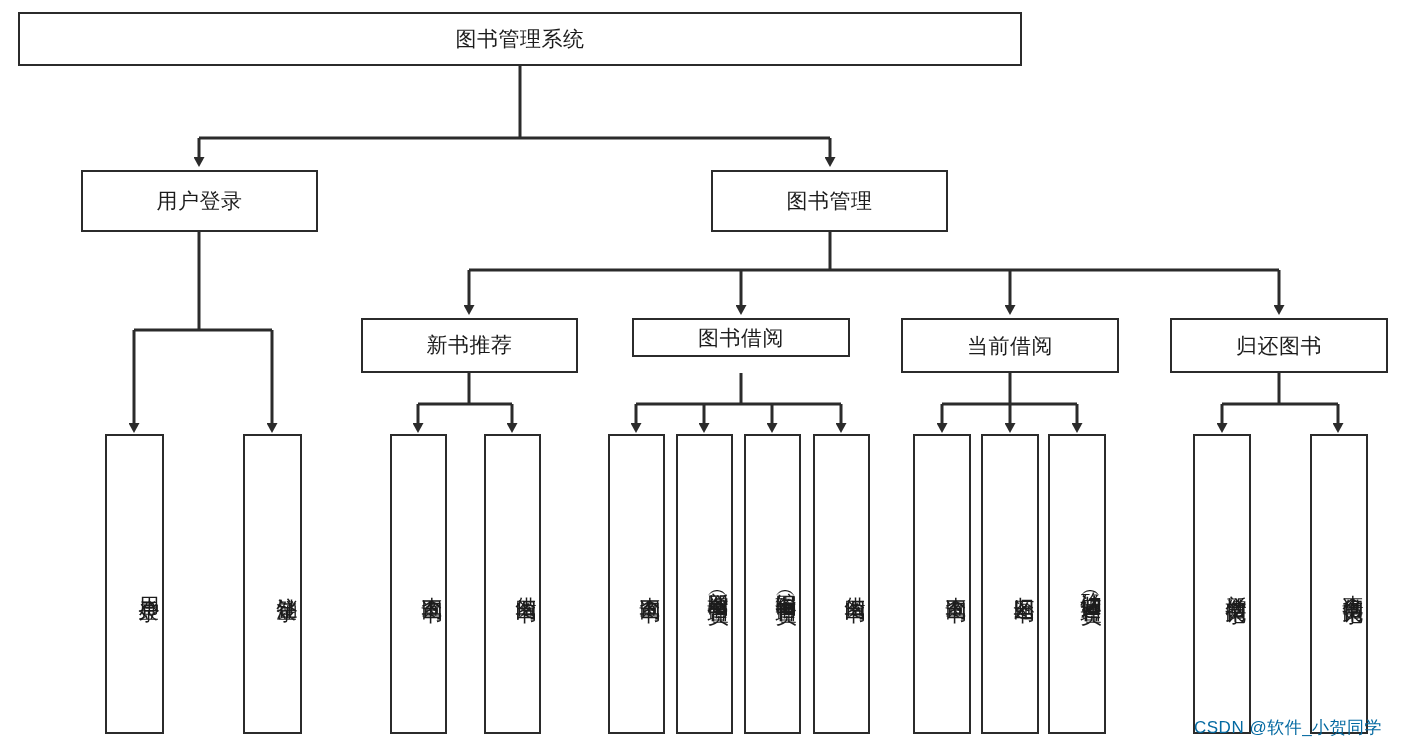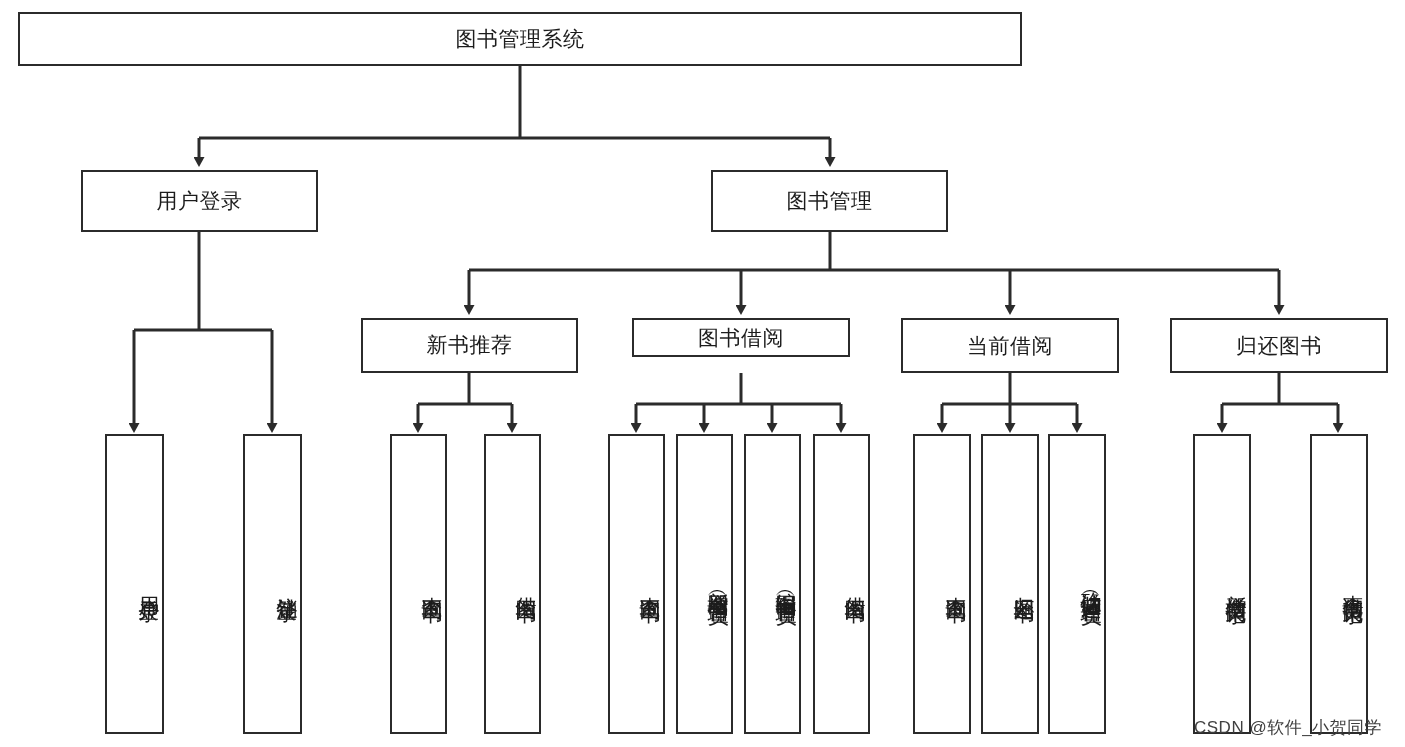--- a/index.html
+++ b/index.html
@@ -52,21 +52,21 @@
     justify-content: center;
   }
   .node.vert .lbl {
     writing-mode: vertical-rl;
     text-orientation: upright;
     white-space: nowrap;
   }
   .watermark {
     position: absolute;
     font-size: 17px;
-    color: #404040;
+    color: #0369a1;
     letter-spacing: 0.5px;
     white-space: nowrap;
   }
 </style>
 </head>
 <body>
 
 <div id="canvas">
 
   <svg id="wires" viewBox="0 0 1405 747" xmlns="http://www.w3.org/2000/svg">

